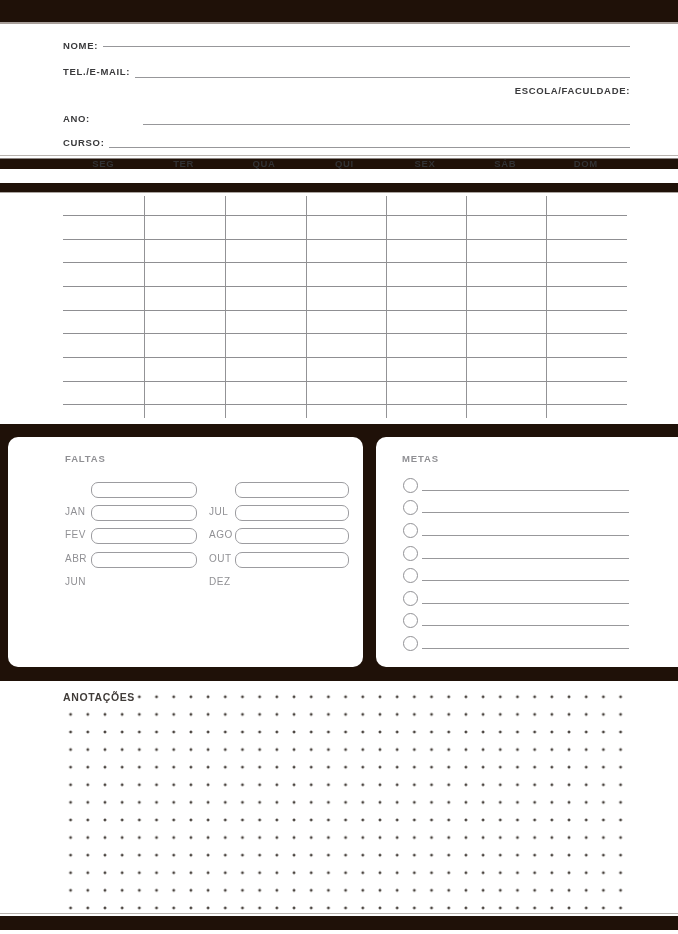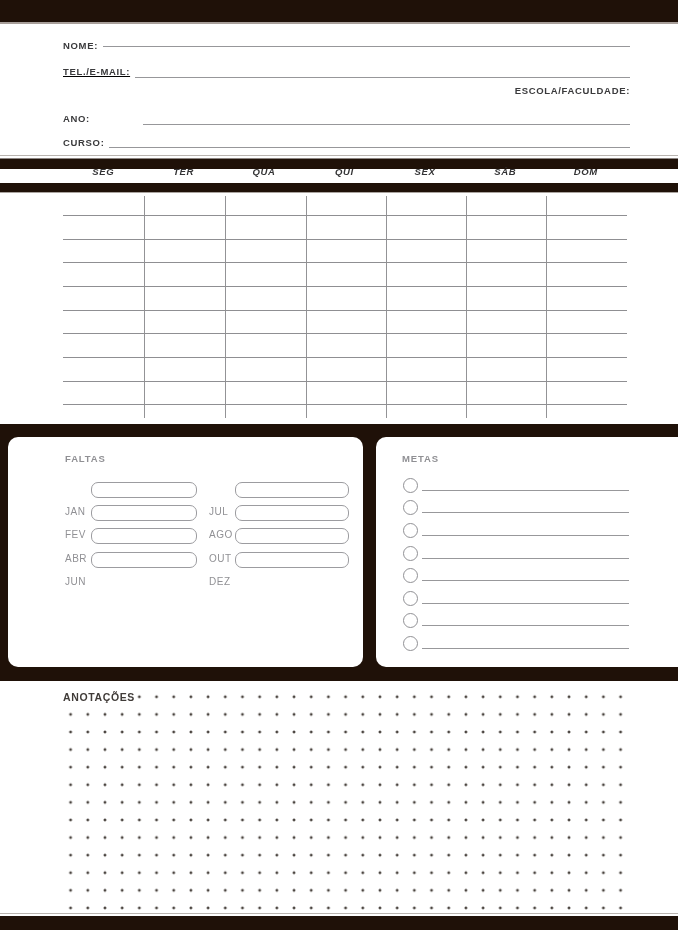--- a/index.html
+++ b/index.html
@@ -15,21 +15,21 @@
   .dayband-top{top:158px;height:10px;border-top:1px solid #8c8582;}
   .dayband-bottom{top:183px;height:9px;border-bottom:1px solid #aaa49f;}
   .bottom-bar{top:916px;height:14px;}
 
   
   .form-row{position:absolute;left:63px;right:48px;height:15px;display:flex;align-items:flex-end;}
   .form-label{font-size:9.5px;font-weight:bold;color:#3a3a3c;letter-spacing:.07em;line-height:1;padding-bottom:1px;white-space:nowrap;}
   .form-line{flex:1;border-bottom:1.2px solid #97979a;margin-left:5px;height:0;}
 
   
-  .day-row{position:absolute;left:63px;top:164px;width:563px;height:15px;display:flex;font-style:italic;}
+  .day-row{position:absolute;left:63px;top:156px;width:563px;height:15px;display:flex;}
   .day-cell{flex:1;display:flex;align-items:center;justify-content:center;
     font-size:9.5px;font-weight:bold;color:#333335;letter-spacing:.07em;}
 
   
   .grid{position:absolute;left:0;top:0;width:678px;height:934px;pointer-events:none;}
   .vline{position:absolute;top:196px;width:1px;height:222px;background:#93939660;background:#939396;}
   .hline{position:absolute;left:63px;width:564px;height:1px;background:#8f8f92;}
 
   
   .mid-band{position:absolute;left:0;top:424px;width:678px;height:257px;background:#1f1108;overflow:hidden;}
@@ -65,21 +65,21 @@
 
 <div class="page">
 
   <div class="bar top-bar"></div>
 
   <div>
       <div class="form-row" style="top: 39px; align-items: center;">
         <span class="form-label">NOME:</span>
         <div class="form-line"></div>
       </div>
-      <div class="form-row" style="top: 62.5px; text-decoration: underline;">
+      <div class="form-row" style="top: 62.5px;">
         <span class="form-label">TEL./E-MAIL:</span>
         <div class="form-line"></div>
       </div>
       <div class="form-row" style="top: 86px; flex-direction: column;">
         <span class="form-label">ESCOLA/FACULDADE:</span>
         <div class="form-line"></div>
       </div>
       <div class="form-row" style="top: 109.5px; gap: 48px;">
         <span class="form-label">ANO:</span>
         <div class="form-line"></div>

